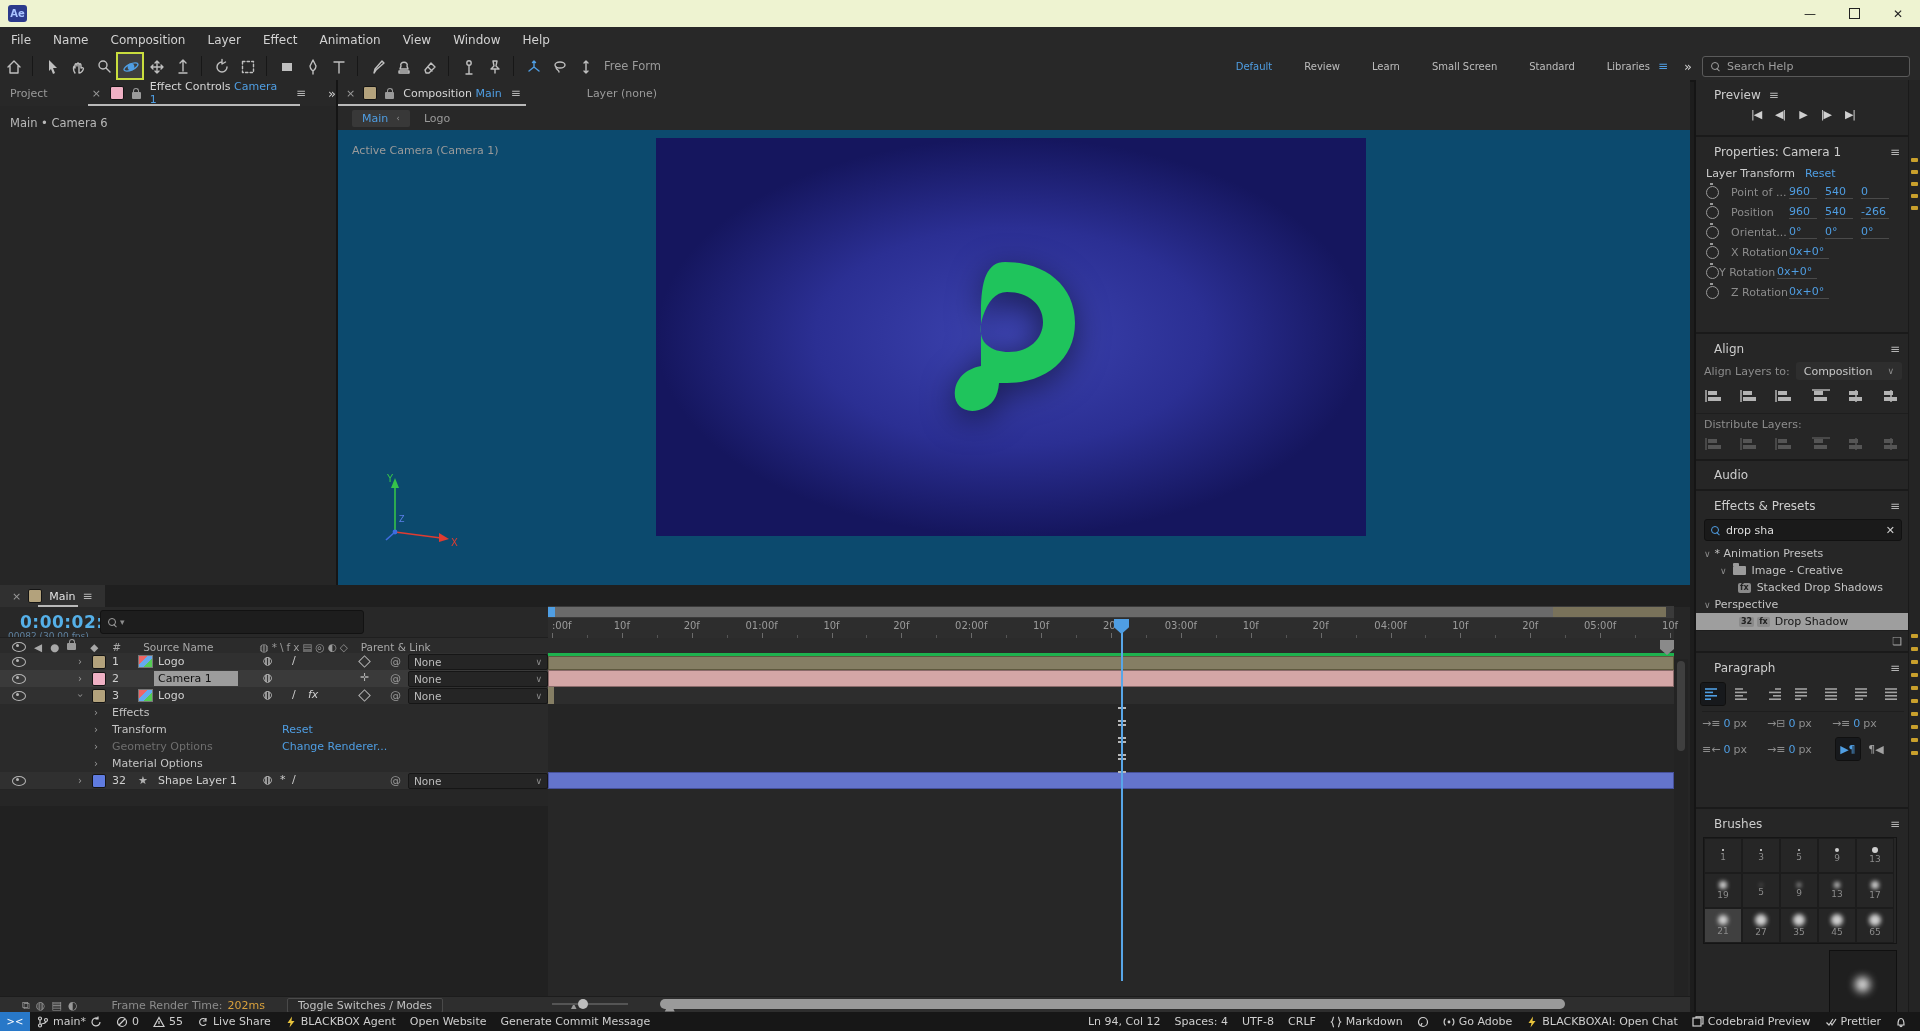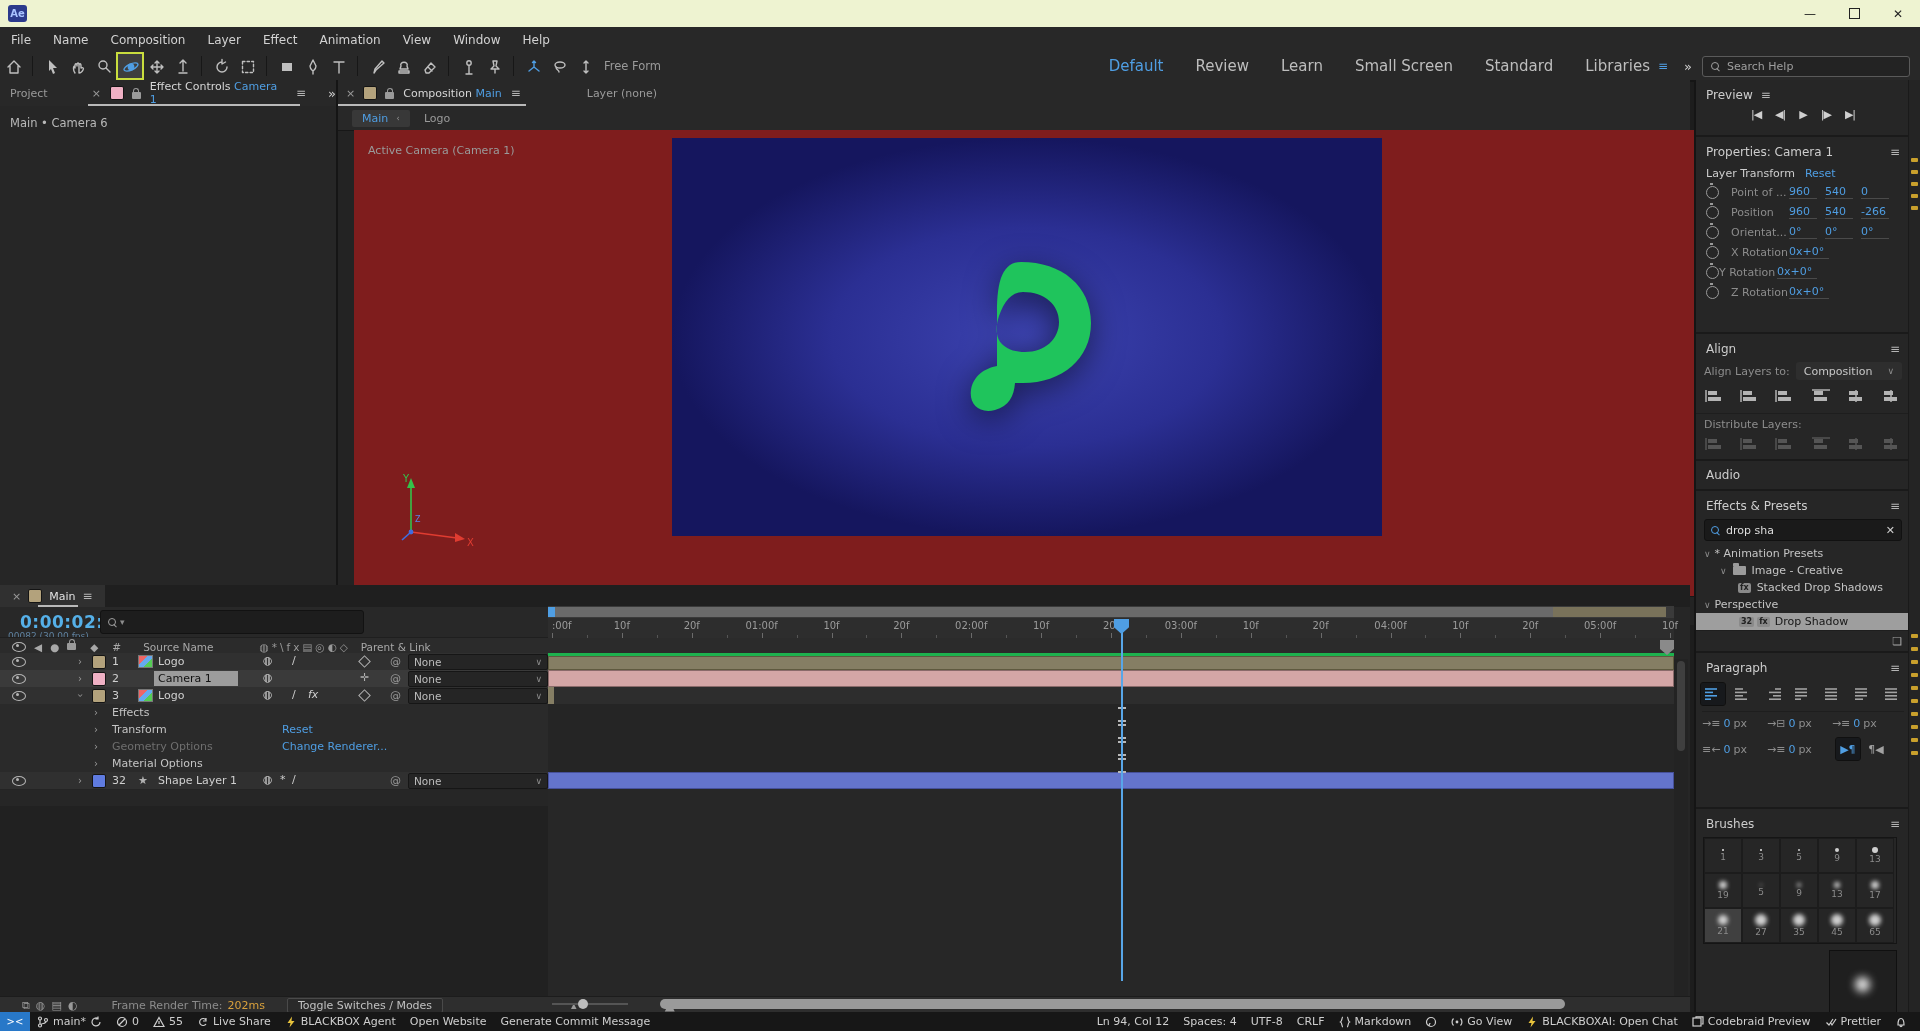--- a/index.html
+++ b/index.html
@@ -21,21 +21,21 @@
   #menubar{left:0;top:27px;width:1920px;height:25px;background:#282828;display:flex;align-items:center;gap:0;border-bottom:1px solid #1f1f1f;}
   .menu-item{padding:0 11px;font-size:12px;color:#d2d2d2;}
   #toolbar{left:0;top:52px;width:1920px;height:28px;background:#282828;border-bottom:2px solid #151515;display:flex;align-items:center;}
   .tool{width:24px;height:24px;display:flex;align-items:center;justify-content:center;margin:0 1px;}
   .tool.hl{outline:2px solid #c9dd3e;background:#3e3e3e;}
   .ti{width:17px;height:17px;stroke:#bfbfbf;fill:none;stroke-width:1.4;stroke-linecap:round;stroke-linejoin:round;}
   .ti.bluei{stroke:#4f9ee3;} .ti .fillg{fill:#bfbfbf;stroke:none;} .ti .fillb{fill:#4f9ee3;stroke:none;}
   .tsep{width:1px;height:20px;background:#171717;margin:0 6px;}
   #freeform{color:#9a9a9a;font-size:11.5px;margin-left:6px;}
   #ws-area{margin-left:auto;display:flex;align-items:center;gap:0;}
-  .ws-tab{padding:0 16px;font-size:15px;color:#bdbdbd;}
+  .ws-tab{padding:0 16px;font-size:10px;color:#bdbdbd;}
   .ws-tab.active{color:#4f9ee3;}
   #ws-menu{color:#4f9ee3;font-size:12px;margin-left:-8px;margin-right:6px;}
   #ws-overflow{color:#cfcfcf;font-size:13px;margin:0 10px;}
   #help-search{width:190px;height:19px;border:1px solid #5a5a5a;border-radius:3px;background:#232323;
                display:flex;align-items:center;gap:7px;padding:0 8px;margin-right:10px;color:#9f9f9f;}
   
   .mag{position:relative;width:9px;height:9px;flex:0 0 auto;}
   .mag::before{content:"";position:absolute;left:0;top:0;width:6px;height:6px;border:1.4px solid #9f9f9f;border-radius:50%;}
   .mag::after{content:"";position:absolute;left:6px;top:6px;width:4px;height:1.4px;background:#9f9f9f;transform:rotate(45deg);transform-origin:0 0;}
   .mag.bluem::before{border-color:#4f9ee3;} .mag.bluem::after{background:#4f9ee3;}
@@ -44,39 +44,39 @@
   .underline{position:absolute;height:2px;background:#b9b9b9;bottom:0;}
   .swatch{width:12px;height:12px;border-radius:2px;border:1px solid #141414;flex:0 0 auto;}
   .lock{position:relative;width:9px;height:7px;background:#9a9a9a;border-radius:1px;margin-top:4px;flex:0 0 auto;}
   .lock::before{content:"";position:absolute;left:1.5px;top:-4px;width:4px;height:4px;border:1.4px solid #9a9a9a;border-bottom:none;border-radius:3px 3px 0 0;}
   .hamb{color:#b5b5b5;font-size:12px;}
   .closex{color:#9a9a9a;font-size:11px;}
   
   #left-panel{left:0;top:80px;width:336px;height:505px;background:#262626;border-right:2px solid #151515;}
   
   #comp-panel{left:338px;top:80px;width:1352px;height:505px;background:#232323;}
-  #viewer{position:absolute;left:16px;top:50px;width:1352px;height:468px;background:#7f1d1d;}
+  #viewer{position:absolute;left:0;top:50px;width:1352px;height:468px;background:#0c4a6e;}
   #comp-image{position:absolute;left:318px;top:8px;width:710px;height:398px;
      background:radial-gradient(closest-side at 50% 50%,#3c43b0 0%,#2b2f93 55%,#15165e 100%);}
   #p-logo{position:absolute;left:287px;top:118px;filter:drop-shadow(0 8px 16px rgba(0,0,0,.5));}
   #cam-label{position:absolute;left:14px;top:14px;color:#9a9a9a;font-size:11px;}
   #axis-gizmo{position:absolute;left:37px;top:340px;}
   #viewer-status{position:absolute;left:0;top:466px;width:1352px;height:28px;background:#232323;border-top:1px solid #171717;display:flex;align-items:center;font-size:11px;color:#c2c2c2;}
   .vs-sep{width:1px;height:18px;background:#171717;margin:0 8px;}
   .vs-dd{display:flex;align-items:center;gap:8px;padding:2px 8px;border-radius:3px;background:#2e2e2e;}
   .chev{color:#8d8d8d;font-size:9px;}
   .vs-icon{color:#a8a8a8;font-size:12px;margin:0 4px;}
   .rgbdot{position:relative;width:14px;height:12px;margin:0 4px;}
   .rgbdot i{position:absolute;width:7px;height:7px;border-radius:50%;opacity:.9;}
   #tc-chip{background:#1b1b1b;border:1px solid #3a3a3a;border-radius:3px;padding:2px 10px;color:#c8c8c8;margin:0 8px;}
   
   #right-panel{left:1694px;top:80px;width:214px;height:932px;background:#262626;border-left:2px solid #151515;}
   .rp-section{position:relative;border-bottom:2px solid #1a1a1a;overflow:hidden;}
   .rp-title{font-size:12px;color:#cdcdcd;}
-  .rp-head{display:flex;align-items:center;padding:8px 10px 4px 10px;}
+  .rp-head{display:flex;align-items:center;padding:8px 10px 4px 10px;margin-left:8px;}
   .stopwatch{position:relative;width:11px;height:11px;border:1.3px solid #9a9a9a;border-radius:50%;flex:0 0 auto;}
   .stopwatch::before{content:"";position:absolute;left:3px;top:-4px;width:3px;height:2px;background:#9a9a9a;}
   .pvalue{color:#4f9ee3;border-bottom:1px solid #4a4a4a;min-width:28px;white-space:nowrap;overflow:hidden;}
   .trbtn{color:#cfcfcf;font-size:11px;letter-spacing:-1px;margin:0 7px;}
   .alicon{width:22px;height:16px;} .alicon rect{fill:#b3b3b3;} .alicon line{stroke:#b3b3b3;stroke-width:1.5;}
   .alicon.ghost rect{fill:#555;} .alicon.ghost line{stroke:#555;}
   .fx-row{display:flex;align-items:center;height:17px;font-size:11px;color:#c4c4c4;}
   .fx-row.sel{background:#9e9e9e;color:#161616;}
   .folder{position:relative;width:13px;height:9px;background:#9a9a9a;border-radius:1px;}
   .folder::before{content:"";position:absolute;left:0;top:-3px;width:6px;height:3px;background:#9a9a9a;border-radius:1px 1px 0 0;}
@@ -1076,21 +1076,21 @@
           <svg class="tbi" viewBox="0 0 12 12">
             <circle cx="6" cy="6" r="4.5"></circle>
             <path d="M4 10 C4 8 5 8 5 7"></path>
           </svg>
         </span>
         <span class="tb-item">
           <svg class="tbi" viewBox="0 0 12 12">
             <circle cx="6" cy="6" r="1.4" fill="#cfcfcf" stroke="none"></circle>
             <path d="M2.5 9.5 A5 5 0 0 1 2.5 2.5 M9.5 2.5 A5 5 0 0 1 9.5 9.5"></path>
           </svg>
-          <span>Go View</span>
+          <span>Go Adobe</span>
         </span>
         <span class="tb-item">
           <svg class="tbi" viewBox="0 0 12 12">
             <polygon points="7,0.5 2.5,7 5.5,7 4.5,11.5 9.5,5 6.5,5" fill="#e8c33c" stroke="none"></polygon>
           </svg>
           <span>BLACKBOXAI: Open Chat</span>
         </span>
         <span class="tb-item">
           <svg class="tbi" viewBox="0 0 12 12">
             <rect x="1" y="2" width="8" height="8"></rect>

